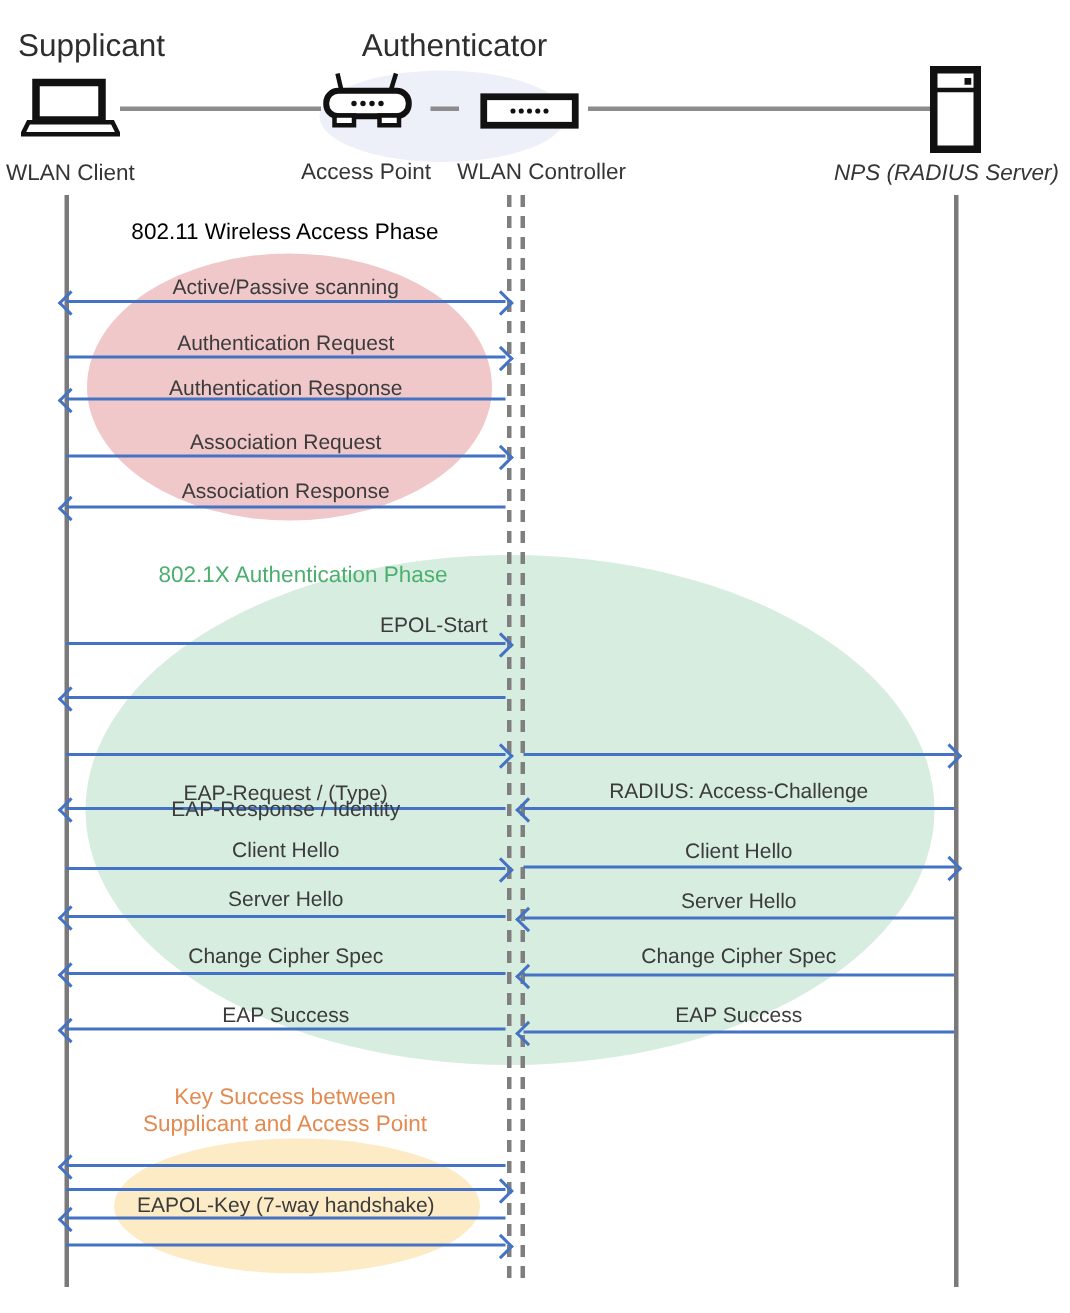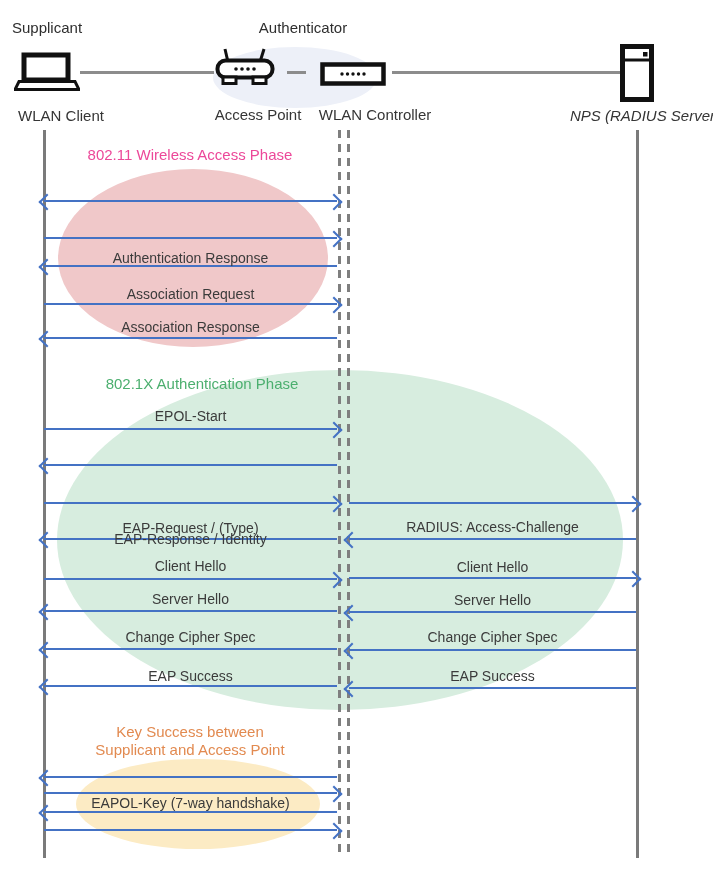--- a/index.html
+++ b/index.html
@@ -6,22 +6,22 @@
   .stage{
     position:relative;width:713px;height:875px;background:#fff;overflow:hidden;
     font-family:"Liberation Sans",sans-serif;color:#3b3b3b;
   }
   .ellipse{position:absolute;border-radius:50%;z-index:1;}
   .hline{position:absolute;height:3px;background:#8c8c8c;z-index:2;}
   .lifeline{position:absolute;top:130px;width:3px;height:728px;background:#7a7a7a;z-index:3;}
   .dashline{position:absolute;top:130px;width:3px;height:722px;z-index:4;
     background:repeating-linear-gradient(180deg,#7f7f7f 0 8px,transparent 8px 14px);}
   .icon{position:absolute;z-index:3;}
-  .role{position:absolute;font-size:15px;color:#2e2e2e;z-index:5;}
-  .node-label{position:absolute;font-size:15px;color:#353535;text-align:center;z-index:5;white-space:nowrap;margin-left:14px;}
+  .role{position:absolute;font-size:21px;color:#2e2e2e;z-index:5;}
+  .node-label{position:absolute;font-size:15px;color:#353535;text-align:center;z-index:5;white-space:nowrap;}
   .phase-title{position:absolute;font-size:15px;text-align:center;z-index:6;line-height:18px;}
   .msg-label{position:absolute;font-size:14px;text-align:center;height:18px;line-height:18px;z-index:6;white-space:nowrap;color:#3b3b3b;}
   .arrow{position:absolute;height:0;border-top:2px solid #4472C4;z-index:5;}
   .arrow.hr::after{
     content:"";position:absolute;right:-3px;top:-6px;width:10px;height:10px;
     border-top:2.5px solid #4472C4;border-right:2.5px solid #4472C4;transform:rotate(45deg);
   }
   .arrow.hl::before{
     content:"";position:absolute;left:-3px;top:-6px;width:10px;height:10px;
     border-top:2.5px solid #4472C4;border-left:2.5px solid #4472C4;transform:rotate(-45deg);
@@ -79,38 +79,40 @@
   <div class="node-label" style="left:0px;top:107px;width:94px;">WLAN Client</div>
   <div class="node-label" style="left:194px;top:106px;width:100px;">Access Point</div>
   <div class="node-label" style="left:300px;top:106px;width:122px;">WLAN Controller</div>
   <div class="node-label" style="left:551px;top:107px;width:160px;font-style:italic;">NPS (RADIUS Server)</div>
 
   <div class="lifeline" style="left:43px;"></div>
   <div class="dashline" style="left:338px;"></div>
   <div class="dashline" style="left:347px;"></div>
   <div class="lifeline" style="left:636px;"></div>
 
-  <div class="phase-title" style="left:50px;top:146px;width:280px;color:#ec4899;">802.11 Wireless Access Phase</div>
+  <div class="phase-title" style="left:50px;top:146px;width:280px;color:#000000;">802.11 Wireless Access Phase</div>
 
+  <div class="msg-label" style="left:44px;top:182px;width:293px;">Active/Passive scanning</div>
   <div class="arrow hl hr" style="left:44px;top:200px;width:293px;"></div>
 
+  <div class="msg-label" style="left:44px;top:219px;width:293px;">Authentication Request</div>
   <div class="arrow hr" style="left:44px;top:237px;width:293px;"></div>
 
   <div class="msg-label" style="left:44px;top:249px;width:293px;">Authentication Response</div>
   <div class="arrow hl" style="left:44px;top:265px;width:293px;"></div>
 
   <div class="msg-label" style="left:44px;top:285px;width:293px;">Association Request</div>
   <div class="arrow hr" style="left:44px;top:303px;width:293px;"></div>
 
   <div class="msg-label" style="left:44px;top:318px;width:293px;">Association Response</div>
   <div class="arrow hl" style="left:44px;top:337px;width:293px;"></div>
 
   <div class="phase-title" style="left:52px;top:375px;width:300px;color:#4CAF6F;">802.1X Authentication Phase</div>
 
-  <div class="msg-label" style="left:44px;top:407px;width:293px;">EPOL-Start</div>
+  <div class="msg-label" style="left:32px;top:407px;width:293px;text-align:right;">EPOL-Start</div>
   <div class="arrow hr" style="left:44px;top:428px;width:293px;"></div>
 
   <div class="arrow hl" style="left:44px;top:464px;width:293px;"></div>
 
   <div class="msg-label" style="left:44px;top:482px;width:293px;margin-top:48px;">EAP-Response / Identity</div>
   <div class="arrow hr" style="left:44px;top:502px;width:293px;"></div>
 
   <div class="arrow hr" style="left:349px;top:502px;width:287px;"></div>
 
   <div class="msg-label" style="left:44px;top:519px;width:293px;">EAP-Request / (Type)</div>

